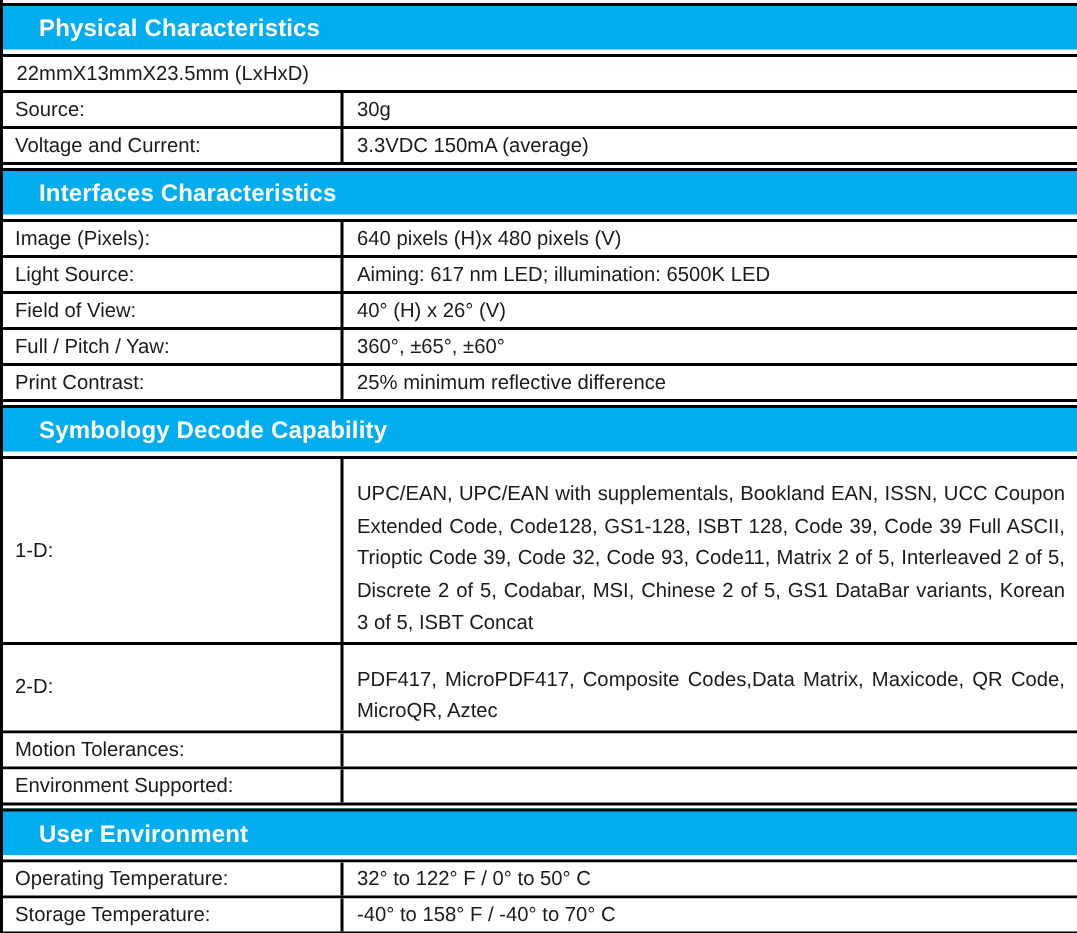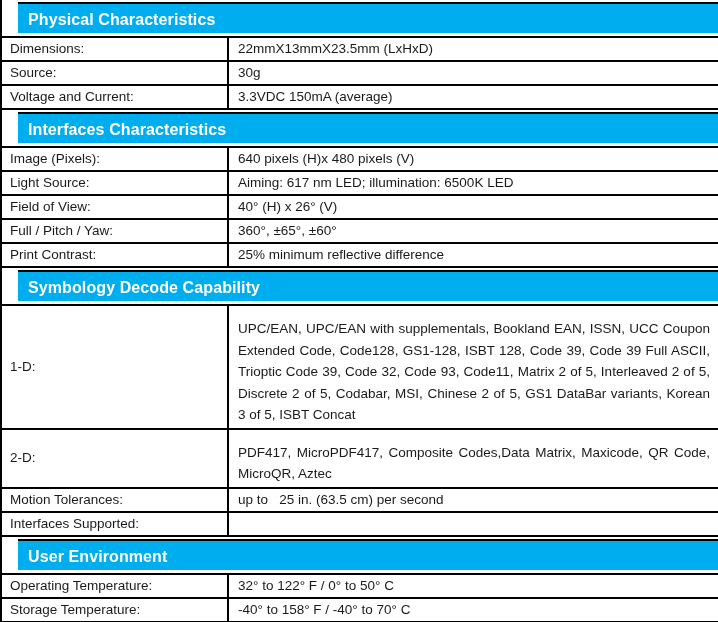--- a/index.html
+++ b/index.html
@@ -18,22 +18,22 @@
     background:var(--row-bg);
     overflow:hidden;
   }
   .header-band{
     background:var(--header-bg);
     color:var(--header-text);
     font-weight:bold;
     font-size:16px;
     height:31px;
     line-height:22px;
-    padding:5px 0 0 10px;
-    margin:2px 0 3px 16px;
+    padding:5px 0 0 24px;
+    margin:2px 0 3px 0;
     border-top:2px solid var(--border);
     letter-spacing:.1px;
   }
   .section-rows{border-top:2px solid var(--border);}
   .row{
     display:flex;
     align-items:stretch;
     border-bottom:2px solid var(--border);
     background:var(--row-bg);
   }
@@ -67,21 +67,20 @@
 </head>
 <body>
 
 <div class="spec-table">
   <div class="section">
     <div class="header-band">
       <span>Physical Characteristics</span>
     </div>
     <div class="section-rows">
   <div class="row">
-    <div class="cell label">Dimensions:</div>
     <div class="cell value">22mmX13mmX23.5mm (LxHxD)</div>
   </div>
 
   <div class="row">
     <div class="cell label">Source:</div>
     <div class="cell value">30g</div>
   </div>
 
   <div class="row">
     <div class="cell label">Voltage and Current:</div>
@@ -132,25 +131,24 @@
     <div class="cell value justify multiline">UPC/EAN, UPC/EAN with supplementals, Bookland EAN, ISSN, UCC Coupon Extended Code, Code128, GS1-128, ISBT 128, Code 39, Code 39 Full ASCII, Trioptic Code 39, Code 32, Code 93, Code11, Matrix 2 of 5, Interleaved 2 of 5, Discrete 2 of 5, Codabar, MSI, Chinese 2 of 5, GS1 DataBar variants, Korean 3 of 5, ISBT Concat</div>
   </div>
 
   <div class="row">
     <div class="cell label">2-D:</div>
     <div class="cell value justify multiline">PDF417, MicroPDF417, Composite Codes,Data Matrix, Maxicode, QR Code, MicroQR, Aztec</div>
   </div>
 
   <div class="row">
     <div class="cell label">Motion Tolerances:</div>
-    <div class="cell value">up to   25 in. (63.5 cm) per second</div>
   </div>
 
   <div class="row">
-    <div class="cell label">Interfaces Supported:</div>
+    <div class="cell label">Environment Supported:</div>
   </div>
 </div>
   </div>
 
   <div class="section">
     <div class="header-band">
       <span>User Environment</span>
     </div>
     <div class="section-rows">
   <div class="row">

